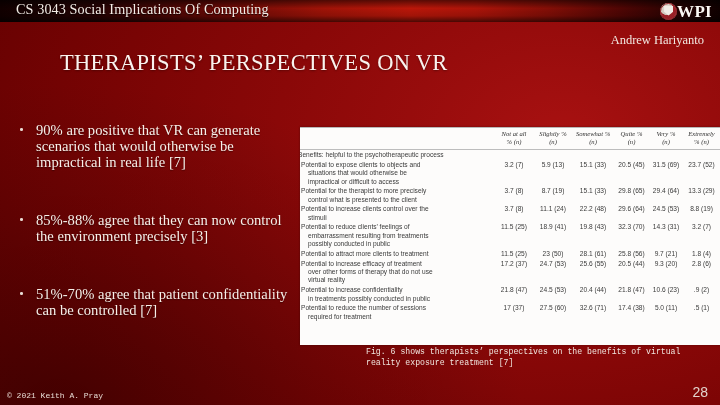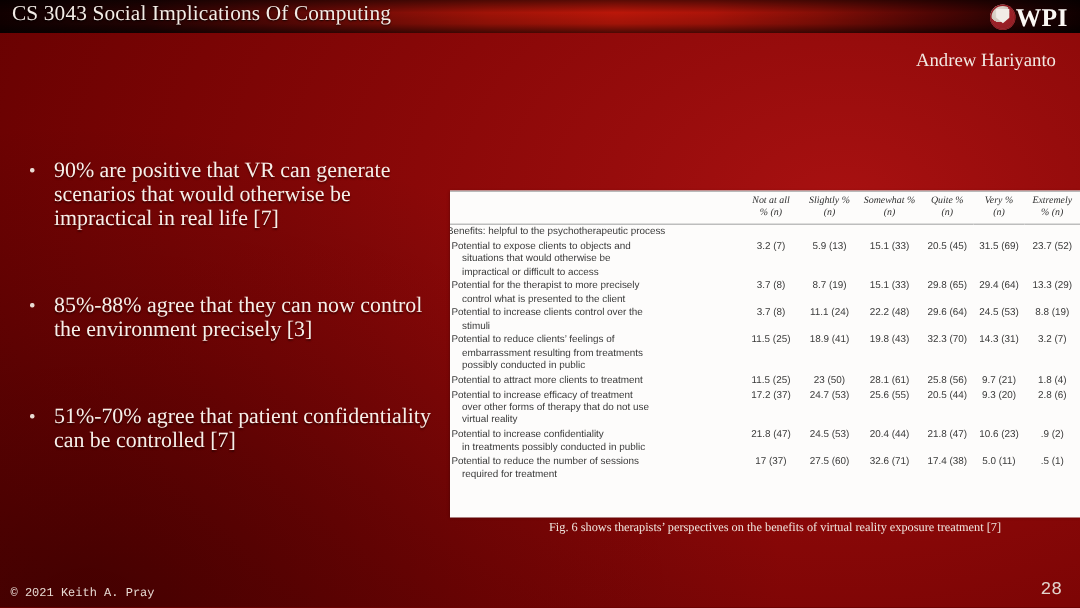--- a/index.html
+++ b/index.html
@@ -44,21 +44,21 @@
   }
   .banner::after {
     content: "";
     position: absolute;
     left: 0; right: 0; top: 0; height: 22px;
     background: linear-gradient(180deg, rgba(0,0,0,0.55) 0%, rgba(0,0,0,0.05) 38%, rgba(0,0,0,0.18) 72%, rgba(0,0,0,0.62) 100%);
     pointer-events: none;
   }
   .banner-title {
     position: absolute;
-    left: 8px; top: 1px;
+    left: 16px; top: 1px;
     z-index: 5;
     font-size: 14.2px;
     color: #f4ece6;
     letter-spacing: 0.1px;
     white-space: nowrap;
     text-shadow: 0 1px 1px rgba(0,0,0,0.8);
   }
 
   
   .wpi-logo {
@@ -128,20 +128,21 @@
     width: 282px;
     z-index: 3;
   }
   .bullet {
     position: relative;
     padding-left: 22px;
     color: #f7efe9;
     font-size: 14.6px;
     line-height: 1.10;
     text-shadow: 0 1px 1px rgba(0,0,0,0.4);
+    margin-top: 16px;
   }
   .bullet + .bullet { margin-top: 42px; }
   .bullet .dot {
     position: absolute;
     left: 6px; top: 6px;
     width: 2.6px; height: 2.6px;
     background: #e9dcd4;
     border-radius: 50%;
   }
 
@@ -204,60 +205,61 @@
     left: 0; right: 0; top: 0;
     height: 1px;
     background: #b9b9b9;
   }
 
   
   .caption {
     position: absolute;
     left: 366px; top: 347px;
     width: 350px;
-    font-family: Liberation Serif, serif;
+    font-family: Liberation Mono, monospace;
     font-size: 8.2px;
     line-height: 1.30;
     color: #f0e6df;
     z-index: 3;
   }
 
   
   .footer-left {
     position: absolute;
     left: 7px; bottom: 5px;
     font-family: Liberation Mono, monospace;
     font-size: 8px;
     color: #e7dad3;
     z-index: 4;
   }
   .footer-right {
     position: absolute;
     right: 12px; bottom: 5px;
-    font-family: Liberation Mono, monospace;
-    font-size: 12px;
+    font-family: Liberation Sans, sans-serif;
+    font-size: 14px;
     color: #e2d3cc;
     z-index: 4;
   }
 </style>
 </head>
 <body>
 
 <div id="slide">
 
   <div class="banner"></div>
   <div class="banner-title">CS 3043 Social Implications Of Computing</div>
 
   <div class="wpi-logo">
     <span class="wpi-seal"></span>
     <span class="wpi-text">WPI</span>
   </div>
 
   <div class="author">Andrew Hariyanto</div>
 
+  <div class="slide-title">THERAPISTS’ PERSPECTIVES ON VR</div>
 
   <div class="bullets">
     <div class="bullet">
       <span class="dot"></span>
       <span>90% are positive that VR can generate scenarios that would otherwise be impractical in real life [7]</span>
     </div>
     <div class="bullet">
       <span class="dot"></span>
       <span>85%-88% agree that they can now control the environment precisely [3]</span>
     </div>

